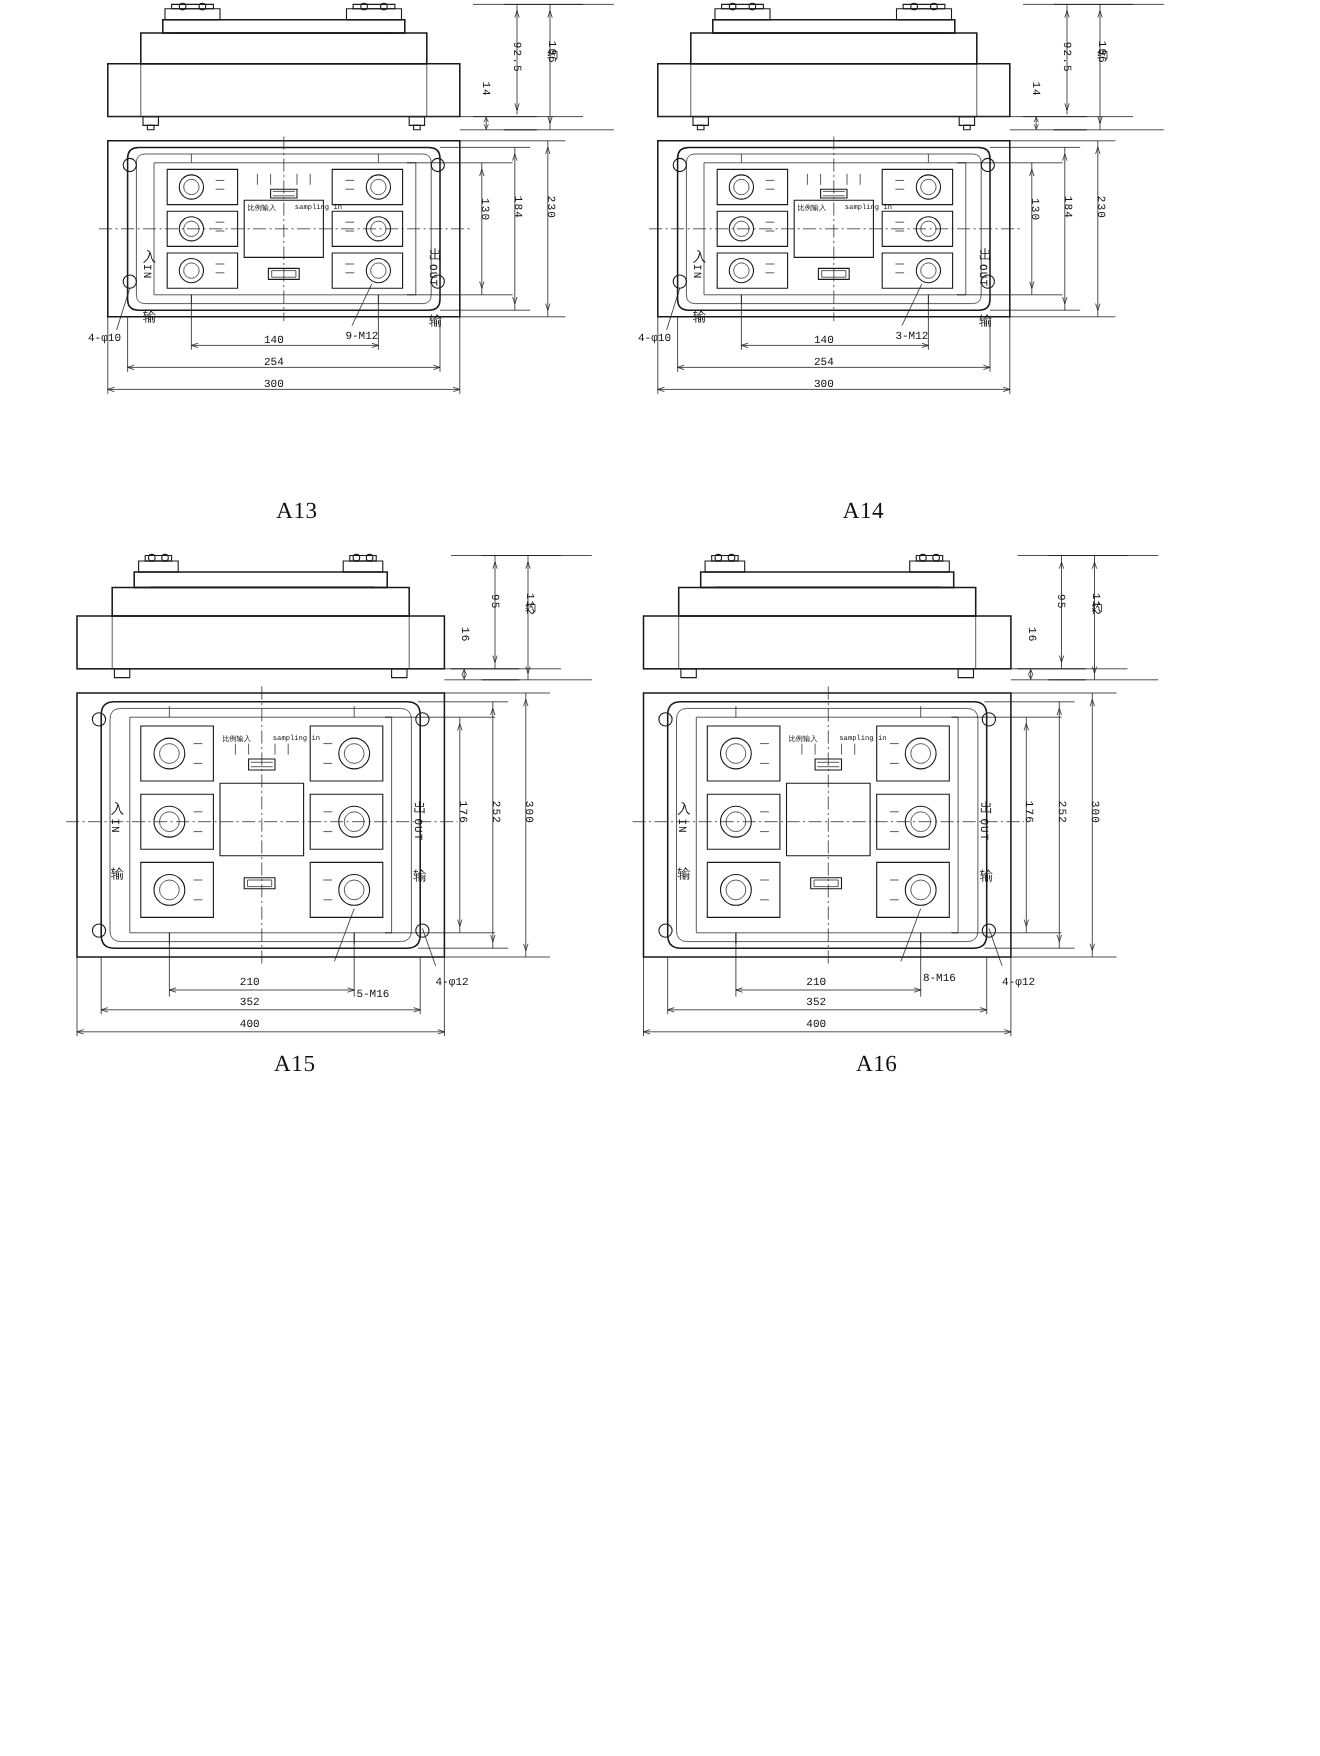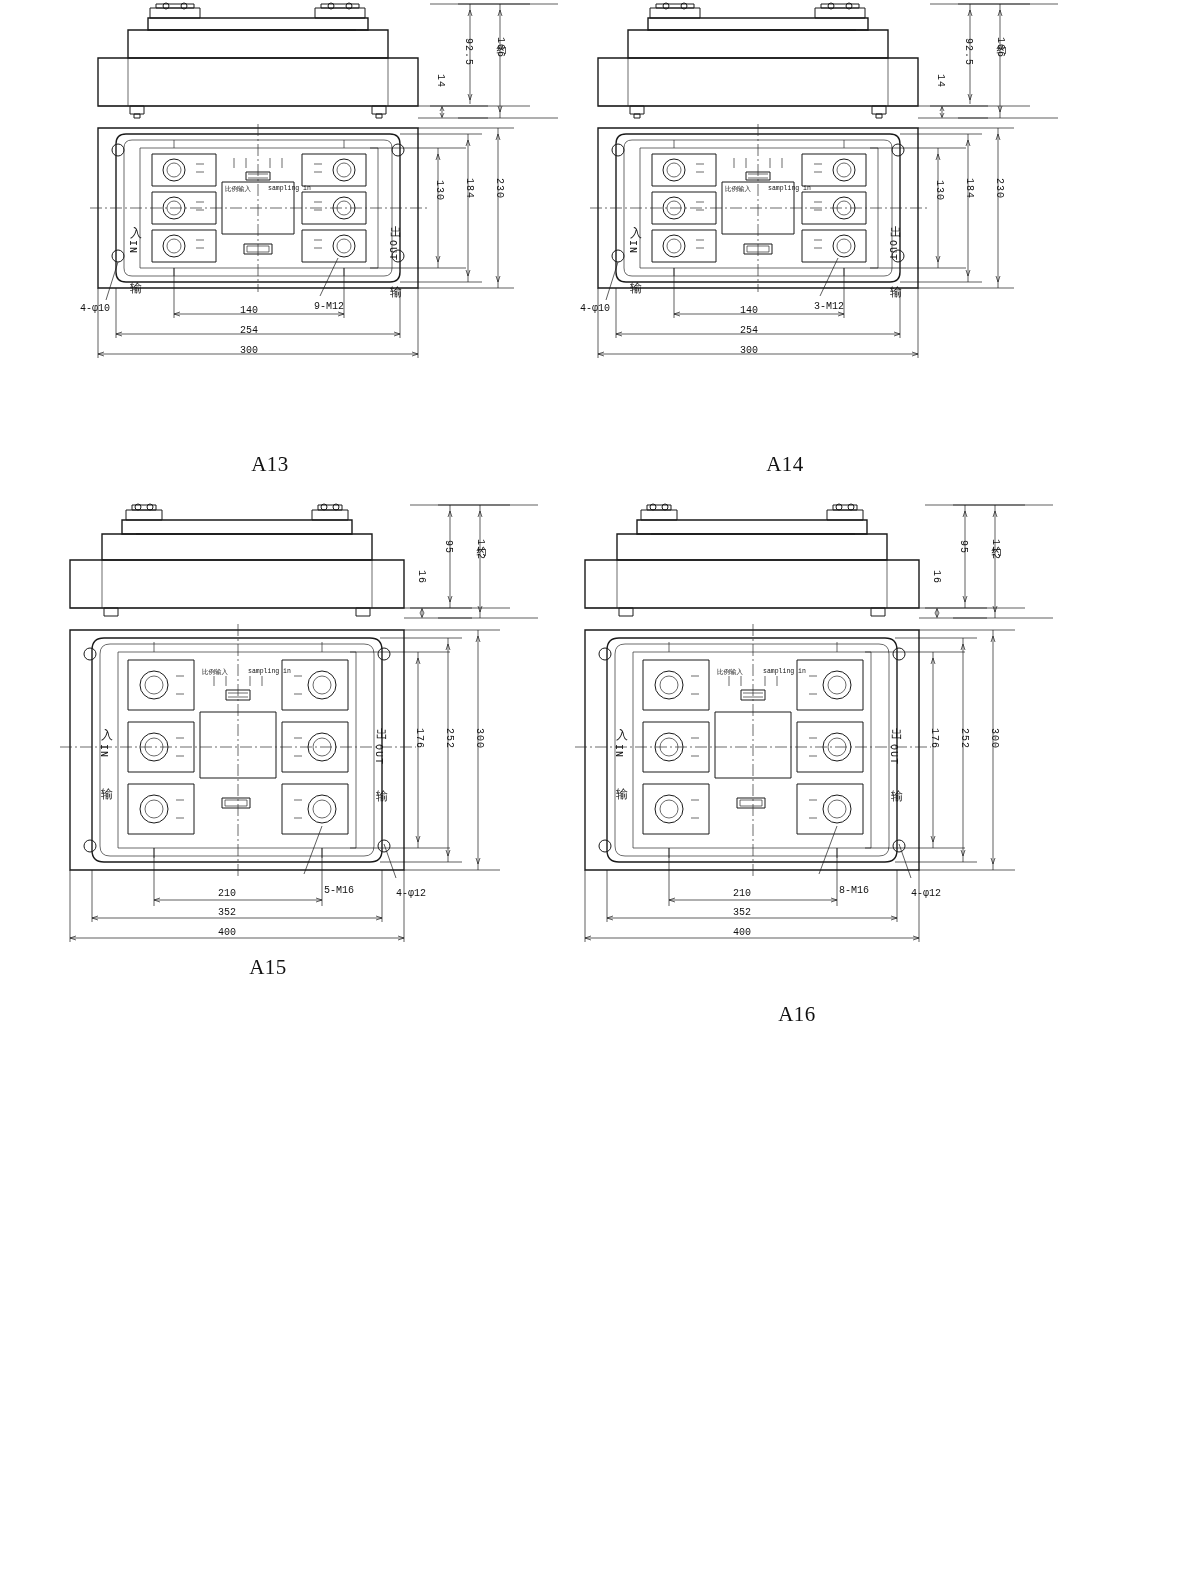--- a/index.html
+++ b/index.html
@@ -378,21 +378,21 @@
     <div class="txt xs" style="left:198px;top:168px;">sampling in</div>
 
     <div class="txt vertl" style="left:364px;top:228px;">176</div>
     <div class="txt vertl" style="left:394px;top:228px;">252</div>
     <div class="txt vertl" style="left:424px;top:228px;">300</div>
 
     <div class="txt" style="left:168px;top:388px;">210</div>
     <div class="txt" style="left:168px;top:407px;">352</div>
     <div class="txt" style="left:168px;top:427px;">400</div>
 
-    <div class="txt" style="left:274px;top:385px;">5-M16</div>
+    <div class="txt" style="left:274px;top:399px;">5-M16</div>
     <div class="txt" style="left:346px;top:388px;">4-φ12</div>
 
   </div>
   <div class="cap" style="left:208px;top:955px;width:120px;">A15</div>
 
   <div class="panel" style="left:565px;top:500px;width:500px;height:490px;">
     <svg width="500" height="490">
       <g>
         <path class="ln" d="M76 10 h36 v10 h-36 z"></path>
         <path class="ln" d="M82 5 h24 v5 h-24 z"></path>
@@ -492,18 +492,18 @@
     <div class="txt vertl" style="left:394px;top:228px;">252</div>
     <div class="txt vertl" style="left:424px;top:228px;">300</div>
 
     <div class="txt" style="left:168px;top:388px;">210</div>
     <div class="txt" style="left:168px;top:407px;">352</div>
     <div class="txt" style="left:168px;top:427px;">400</div>
 
     <div class="txt" style="left:274px;top:385px;">8-M16</div>
     <div class="txt" style="left:346px;top:388px;">4-φ12</div>
   </div>
-  <div class="cap" style="left:737px;top:1002px;width:120px;">A16</div>
+  <div class="cap" style="left:737px;top:955px;width:120px;">A16</div>
 
   <div class="cap" style="left:210px;top:452px;width:120px;">A13</div>
   <div class="cap" style="left:725px;top:452px;width:120px;">A14</div>
 
 </div>
 
 </body></html>

